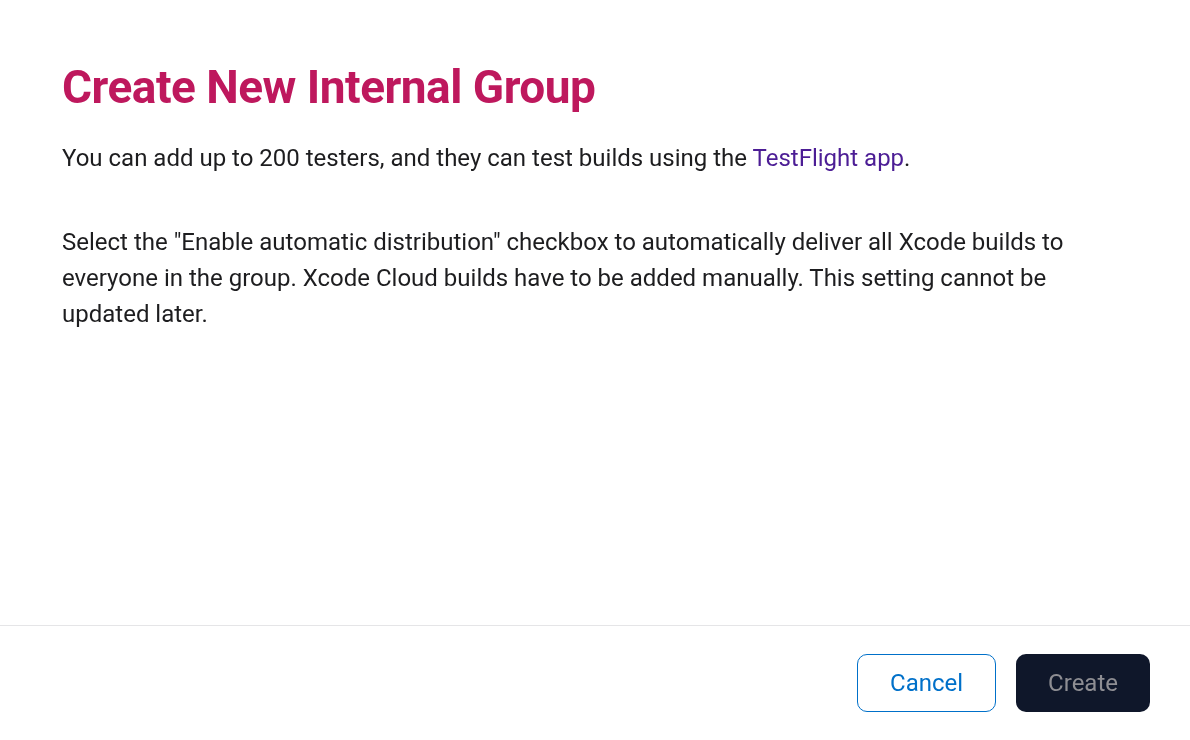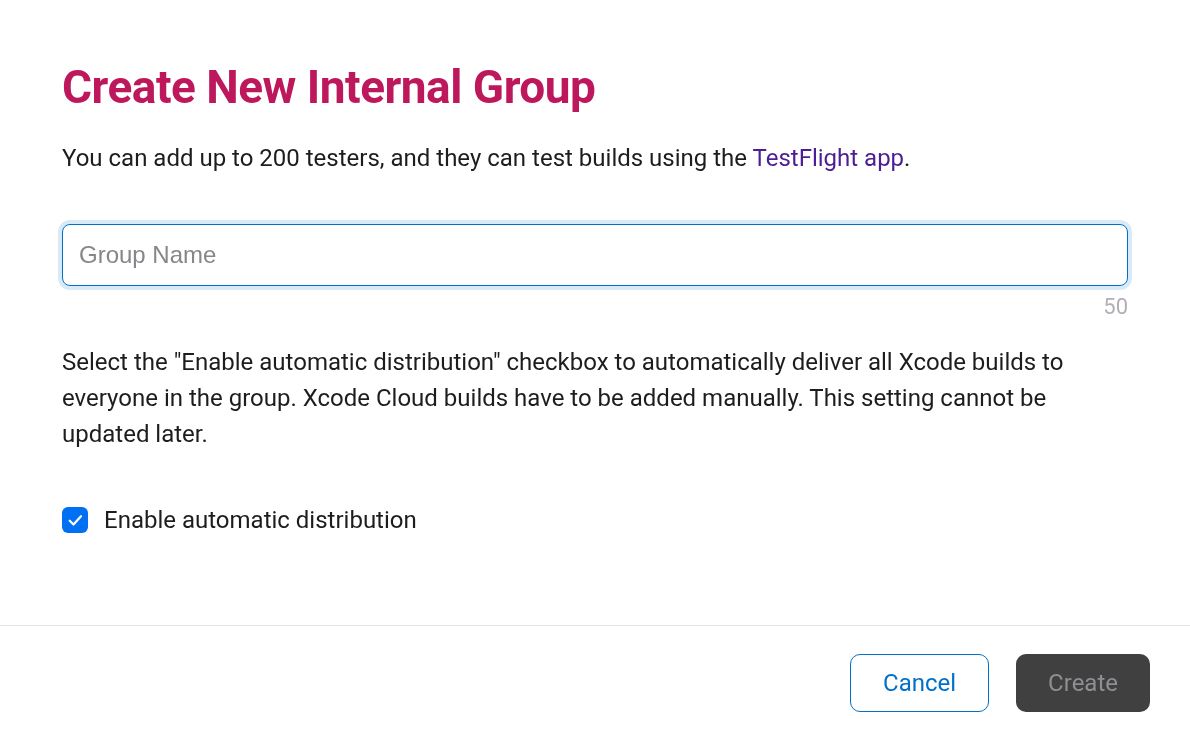--- a/index.html
+++ b/index.html
@@ -96,65 +96,53 @@
     }
     .footer {
       position: absolute;
       bottom: 0;
       left: 0;
       right: 0;
       border-top: 1px solid #e5e5e7;
       padding: 28px 40px 28px 0;
       display: flex;
       justify-content: flex-end;
-      gap: 27px;
+      gap: 20px;
       background: #fff;
     }
     .btn {
       font-size: 24px;
       padding: 14px 32px;
       border-radius: 10px;
       cursor: pointer;
       border: none;
       font-family: inherit;
     }
     .btn-cancel {
       background: #fff;
       color: #0070c9;
       border: 1.5px solid #0070c9;
     }
     .btn-create {
-      background: #404040;
+      background: #0f172a;
       color: #8e8e93;
       cursor: not-allowed;
     }
   </style>
 </head>
 <body>
 
 <div class="dialog">
   <h1 class="title">Create New Internal Group</h1>
 
   <p class="subtitle">
     <span>You can add up to 200 testers, and they can test builds using the </span><a href="#" class="link">TestFlight app</a><span>.</span>
   </p>
 
-  <div class="input-wrapper">
-    <input type="text" class="group-input" placeholder="Group Name" style="">
-    <div class="char-count">50</div>
-  </div>
 
   <p class="description">Select the "Enable automatic distribution" checkbox to automatically deliver all Xcode builds to everyone in the group. Xcode Cloud builds have to be added manually. This setting cannot be updated later.</p>
 
-  <div class="checkbox-row">
-    <div class="checkbox">
-      <svg viewBox="0 0 24 24">
-        <polyline points="5 13 10 18 20 7"></polyline>
-      </svg>
-    </div>
-    <span class="checkbox-label">Enable automatic distribution</span>
-  </div>
 </div>
 
 <div class="footer">
   <button class="btn btn-cancel">Cancel</button>
   <button class="btn btn-create" disabled="">Create</button>
 </div>
 
 </body></html>

